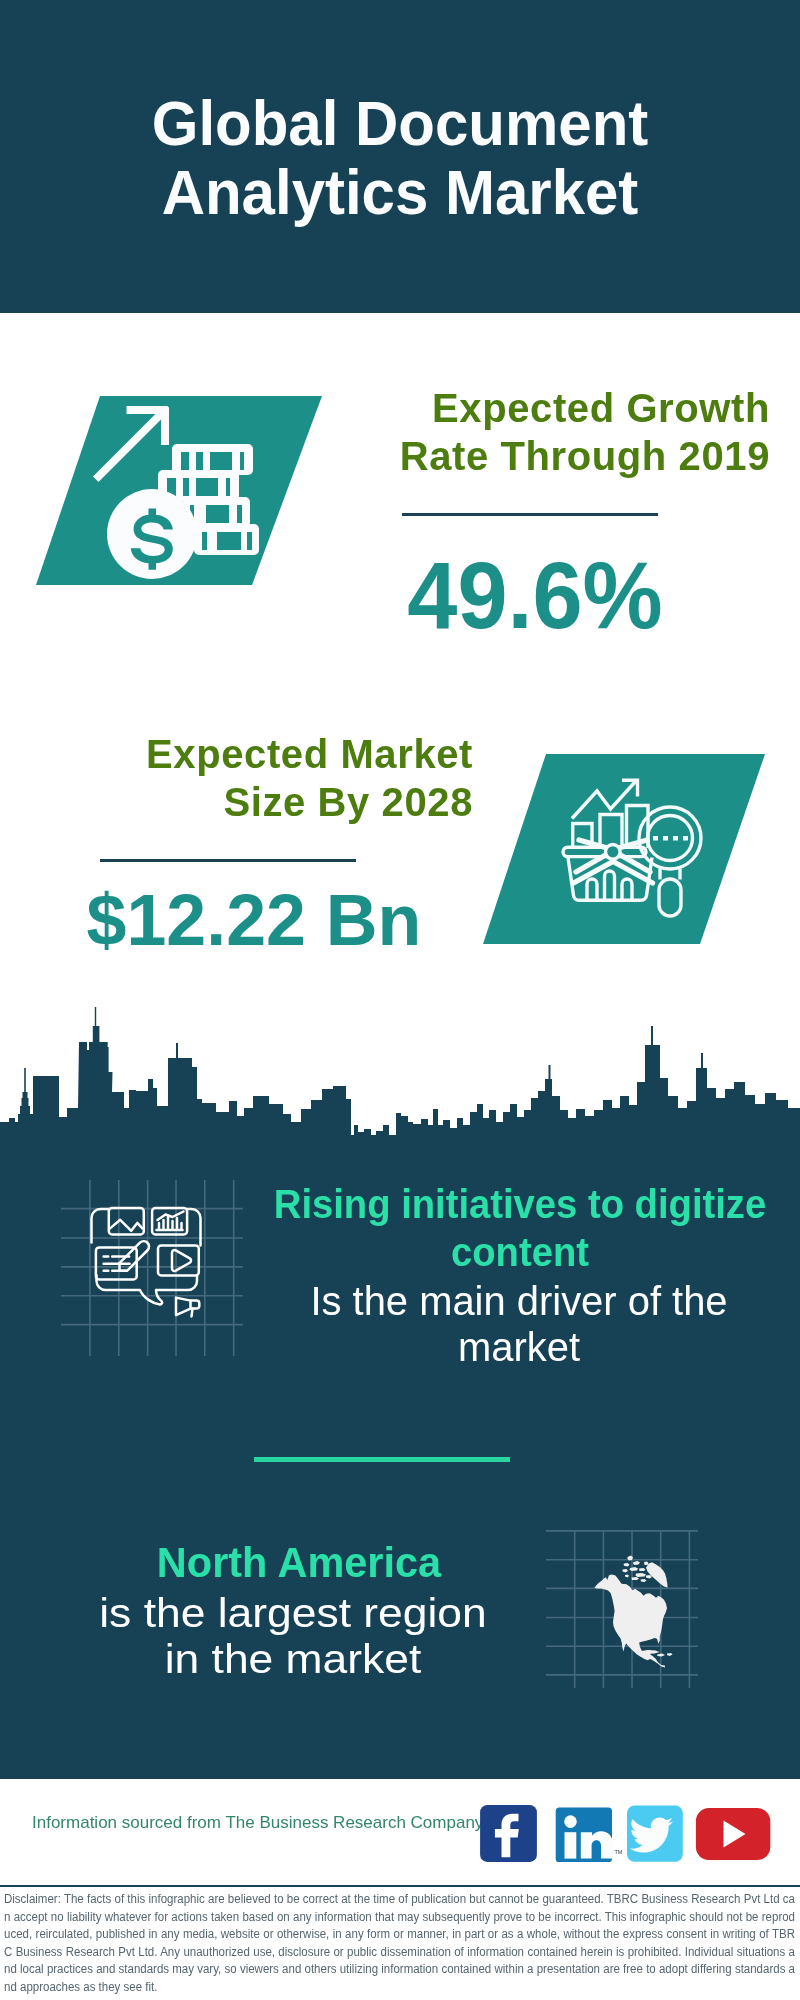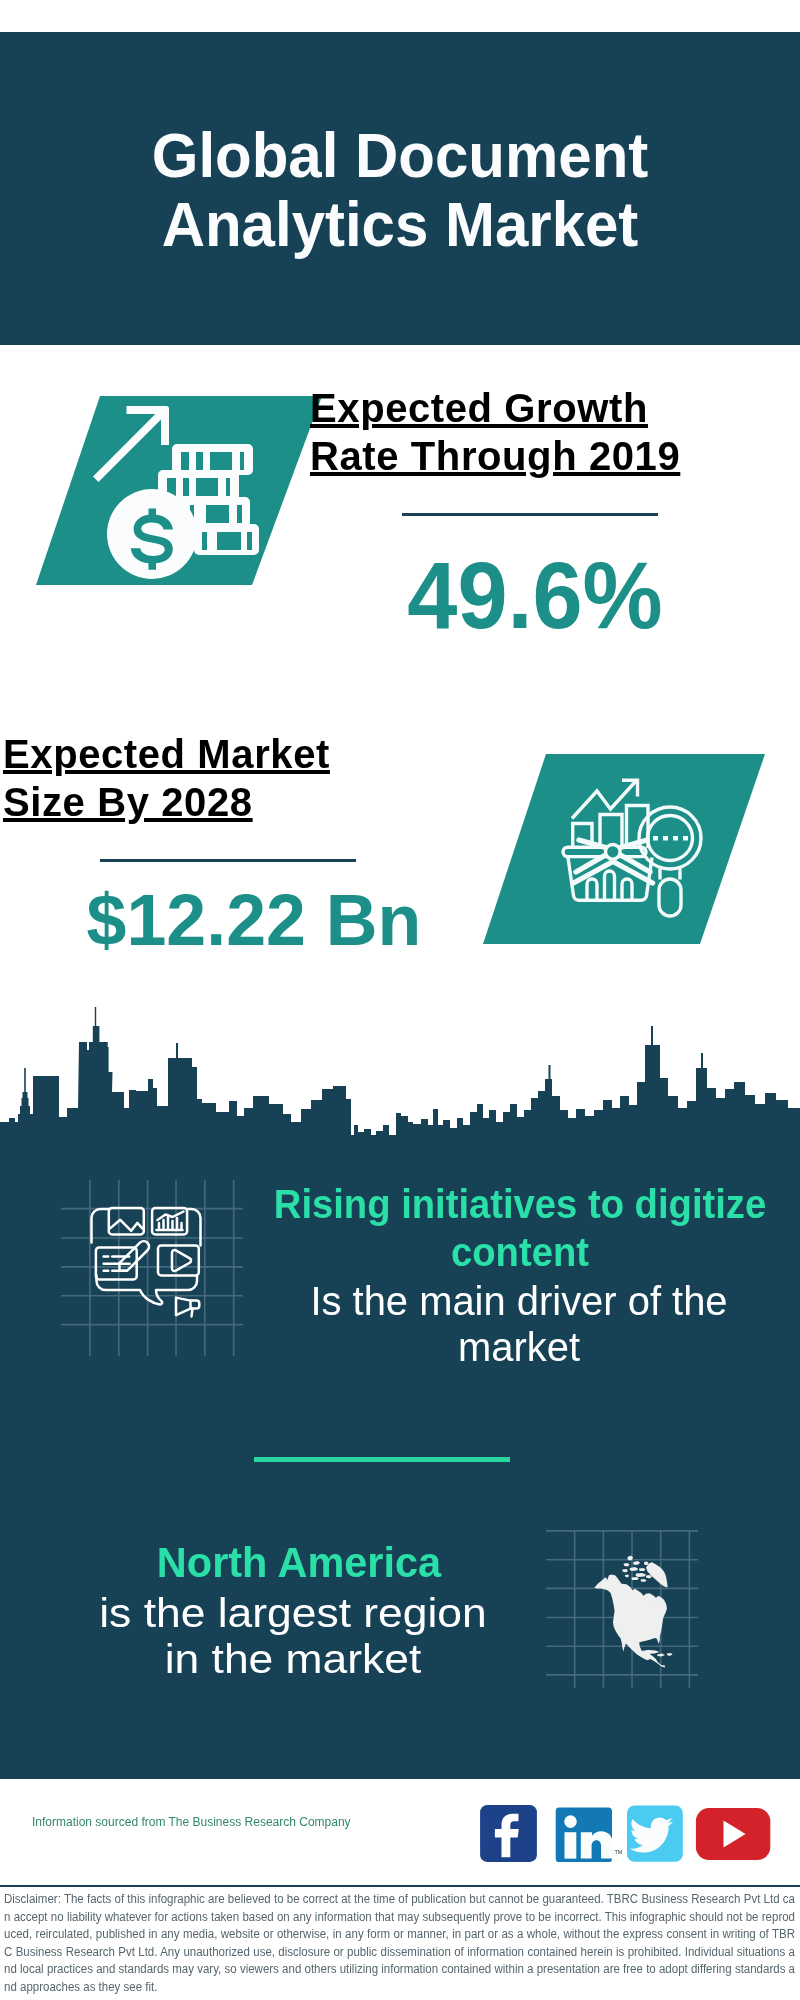--- a/index.html
+++ b/index.html
@@ -1,47 +1,47 @@
 <!DOCTYPE html>
 <html><head>
 <meta charset="utf-8">
 <title>Global Document Analytics Market</title>
 <style>
   html,body{margin:0;padding:0;}
   body{width:800px;height:2000px;background:#ffffff;font-family:"Liberation Sans",sans-serif;overflow:hidden;}
   .page{position:relative;width:800px;height:2000px;background:#fff;}
 
   
-  .hdr{position:absolute;left:0;top:0;width:800px;height:313px;background:#174155;margin-top:32px;}
+  .hdr{position:absolute;left:0;top:0;width:800px;height:313px;background:#174155;}
   .hdr-title{position:absolute;left:0;top:89px;width:800px;text-align:center;color:#fbfcfd;
              font-size:63px;font-weight:bold;line-height:69px;letter-spacing:0;transform:scaleX(0.952);transform-origin:400px 0;}
 
   
   .para{position:absolute;}
   .para svg{display:block;}
 
-  .stat-head{position:absolute;color:#000000;font-weight:bold;font-size:40px;line-height:48px;text-align:left;letter-spacing:0.6px;text-decoration:underline;}
+  .stat-head{position:absolute;color:#4d7c0f;font-weight:bold;font-size:40px;line-height:48px;text-align:right;letter-spacing:0.6px;}
   .stat-rule{position:absolute;height:3px;background:#1b4254;}
   .stat-val{position:absolute;color:#1b8f88;font-weight:bold;line-height:100px;text-align:center;letter-spacing:0;}
 
   
   .dark{position:absolute;left:0;top:1135px;width:800px;height:640px;background:#174155;}
   .skyline{position:absolute;left:0;top:1005px;width:800px;height:170px;}
   .skyline svg{display:block;}
   .icon-wrap{position:absolute;}
   .icon-wrap svg{display:block;}
 
   .blk-title{position:absolute;color:#2ae0a8;font-weight:bold;font-size:40px;line-height:48px;text-align:center;}
   .blk-sub{position:absolute;color:#ffffff;font-weight:normal;font-size:41.5px;line-height:46px;text-align:center;}
   .blk-rule{position:absolute;height:4.5px;background:#2ad6a0;}
 
   
   .foot{position:absolute;left:0;top:1775px;width:800px;height:113px;background:#fff;}
   .foot-line{position:absolute;left:0;top:1775px;width:800px;height:4px;background:#184153;}
-  .foot-txt{position:absolute;left:32px;top:1812px;color:#33866c;font-size:12px;line-height:21px;white-space:nowrap;}
+  .foot-txt{position:absolute;left:32px;top:1812px;color:#33866c;font-size:17px;line-height:21px;white-space:nowrap;}
   .social{position:absolute;top:1800px;}
   .disc-sep{position:absolute;left:0;top:1885px;width:800px;height:2px;background:#184153;}
   .disc{position:absolute;left:4px;top:1891px;width:846px;color:#56666e;font-size:12.3px;line-height:17.6px;text-align:justify;word-break:break-all;transform:scaleX(0.935);transform-origin:0 0;}
 </style>
 </head>
 <body>
 
 <div class="page">
 
   <div class="hdr">

